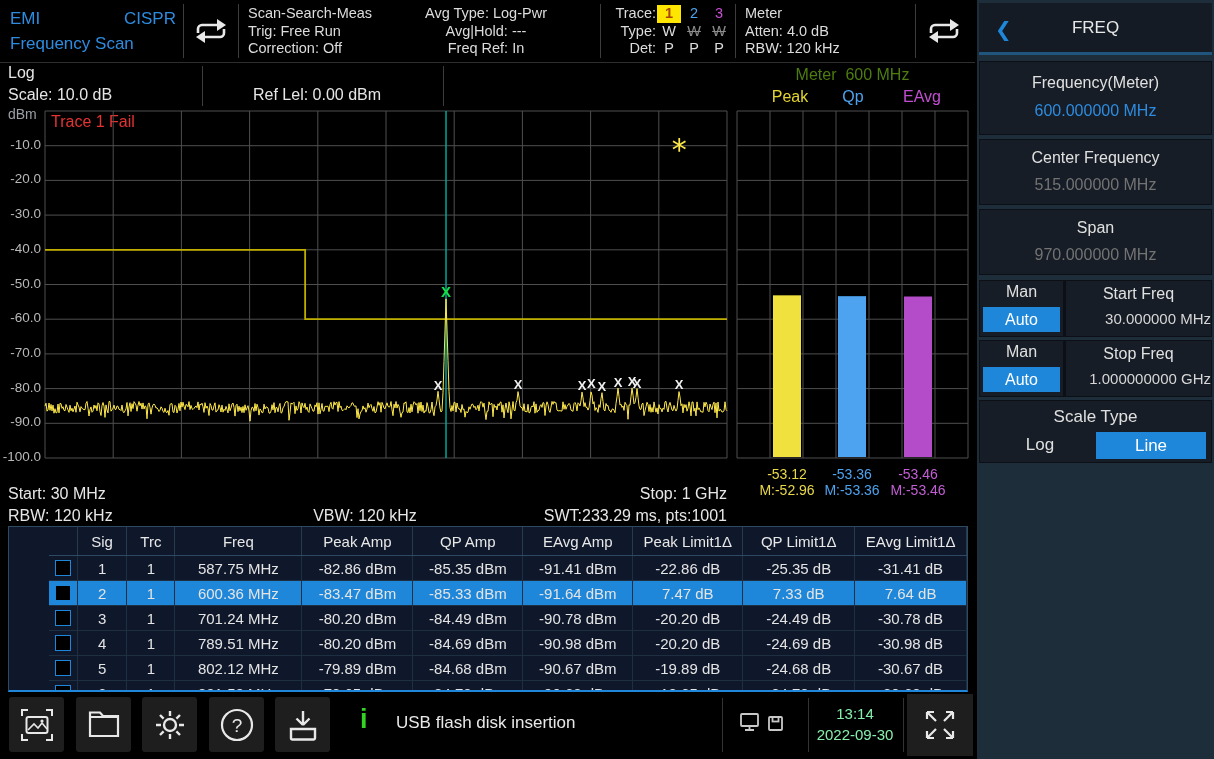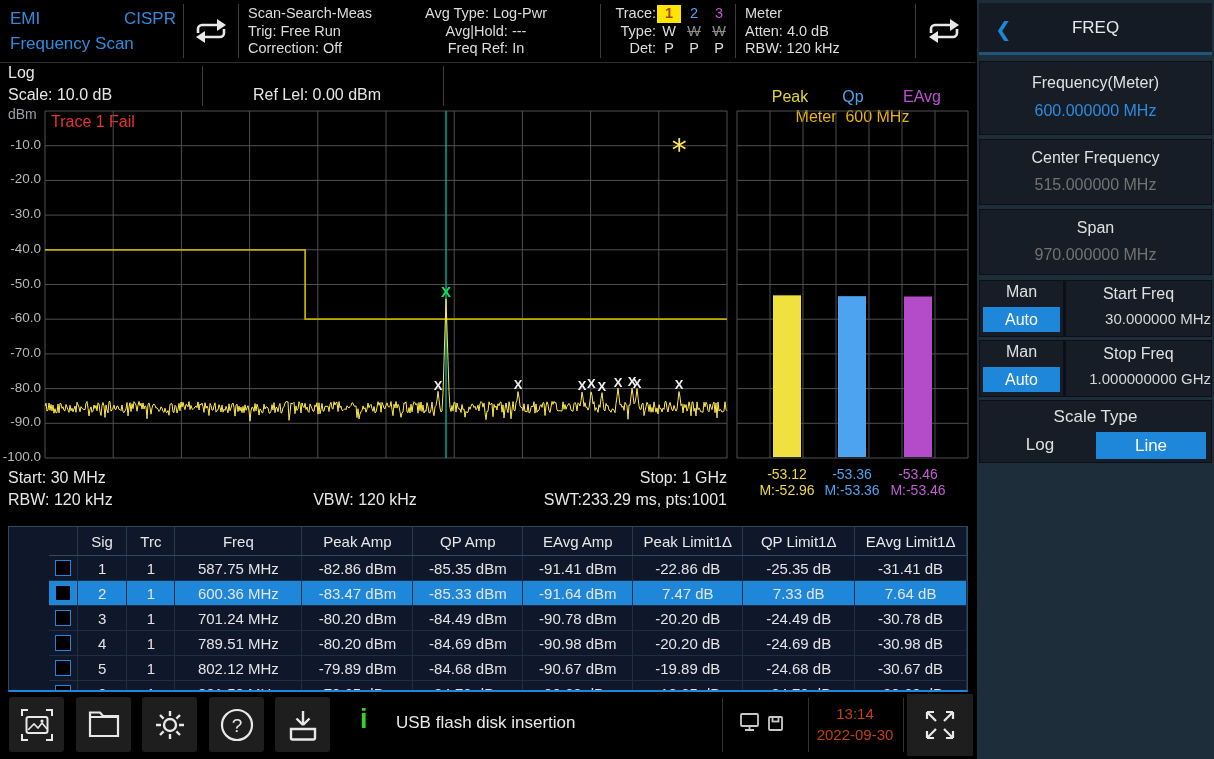--- a/index.html
+++ b/index.html
@@ -18,32 +18,32 @@
   .tr-label{width:54px;text-align:right;}
   .tr-cell{width:24px;text-align:center;margin-left:1px;}
   .tr-cell.hl{background:#ffe600;color:#a84400;font-weight:bold;}
   .tr-cell.c2{color:#4da3ef;} .tr-cell.c3{color:#c94fd4;}
   .tr-cell.struck{color:#8d8d8d;text-decoration:line-through;}
   .syncbtn{position:absolute;width:44px;height:32px;}
   #tb-sync1{left:189px;top:15px;} #tb-sync2{left:922px;top:15px;}
   
   .ph-txt{position:absolute;font-size:16px;color:#e6e6e6;}
   .ph-div{position:absolute;top:66px;height:40px;width:1px;background:#3c3c3c;}
-  #meter-title{position:absolute;left:737px;top:66px;width:231px;text-align:center;font-size:16px;color:#eab308;white-space:pre;margin-top:42px;}
+  #meter-title{position:absolute;left:737px;top:66px;width:231px;text-align:center;font-size:16px;color:#4d7c0f;white-space:pre;}
   .leg{position:absolute;top:88px;width:70px;text-align:center;font-size:16px;}
   #leg-peak{left:755px;color:#e3d52f;} #leg-qp{left:818px;color:#4da3ef;} #leg-eavg{left:887px;color:#c04ed0;}
   #unit-dbm{position:absolute;left:8px;top:106px;font-size:14px;color:#9aa0a6;}
   #trace-fail{position:absolute;left:51px;top:113px;font-size:16px;color:#e53333;}
   .ytick{position:absolute;left:0;width:41px;text-align:right;font-size:13.5px;color:#b8b8b8;}
   
   #chart-svg{position:absolute;left:0;top:0;width:975px;height:759px;pointer-events:none;}
   
   .mlabel{position:absolute;width:76px;top:466px;text-align:center;font-size:14px;line-height:16px;}
   
-  .f-lbl{position:absolute;font-size:16px;color:#e6e6e6;}
+  .f-lbl{position:absolute;font-size:16px;color:#e6e6e6;margin-top:16px;}
   #f-start{left:8px;top:469px;} #f-rbw{left:8px;top:491px;}
   #f-vbw{left:280px;top:491px;width:170px;text-align:center;}
   #f-stop{left:527px;top:469px;width:200px;text-align:right;}
   #f-swt{left:447px;top:491px;width:280px;text-align:right;}
   
   #meas-table{position:absolute;left:8px;top:526px;width:960px;height:166px;border:1px solid #2e4a63;
               border-bottom:2px solid #1e87d9;overflow:hidden;font-size:15px;background:#0f172a;box-sizing:border-box;padding-left:40px;}
   .th{display:flex;height:28px;border-bottom:1px solid #2e4a63;}
   .thc{display:flex;align-items:center;justify-content:center;border-right:1px solid #263b4e;box-sizing:border-box;color:#e8e8e8;}
   .trow{display:flex;height:24px;border-bottom:1px solid #1d2f40;}
@@ -51,21 +51,21 @@
   .tc{display:flex;align-items:center;justify-content:center;border-right:1px solid #1d2f40;box-sizing:border-box;color:#e4e4e4;}
   .cb{width:14px;height:14px;border:1px solid #1e87d9;background:#000;}
   
   #bottombar{position:absolute;left:0;top:692px;width:975px;height:67px;background:#000;}
   .bb-btn{position:absolute;top:5px;width:55px;height:55px;background:#1e1e1e;border-radius:3px;
           display:flex;align-items:center;justify-content:center;}
   .bb-div{position:absolute;top:6px;height:54px;width:1px;background:#333;}
   #bb-info{position:absolute;left:360px;top:12px;font-size:27px;font-weight:900;color:#35d226;}
   #bb-msg{position:absolute;left:396px;top:21px;font-size:17px;color:#e8e8e8;}
   #bb-net{position:absolute;left:735px;top:18px;}
-  #bb-clock{position:absolute;left:810px;top:11px;width:90px;text-align:center;font-size:15px;line-height:21px;color:#c2410c;}
+  #bb-clock{position:absolute;left:810px;top:11px;width:90px;text-align:center;font-size:15px;line-height:21px;color:#86efac;}
   #bb-expand{position:absolute;left:907px;top:2px;width:66px;height:62px;background:#1e1e1e;
              display:flex;align-items:center;justify-content:center;}
   
   #sidebar{position:absolute;left:975px;top:0;width:239px;height:759px;background:#1e2d3a;border-left:2px solid #000;box-sizing:border-box;}
   #sb-head{position:absolute;left:2px;top:3px;width:233px;height:52px;background:#141b24;border-bottom:3px solid #20567e;box-sizing:border-box;}
   #sb-back{position:absolute;left:16px;top:14px;font-size:20px;font-weight:bold;color:#1e87d9;}
   #sb-title{position:absolute;left:0;top:15px;width:100%;text-align:center;font-size:17px;color:#e8e8e8;}
   .sb-panel{position:absolute;left:2px;width:233px;background:#161d26;border:1px solid #0c1016;box-sizing:border-box;}
   .sb-lbl{position:absolute;left:0;width:100%;text-align:center;font-size:16px;color:#e0e0e0;}
   .sb-val{position:absolute;left:0;width:100%;text-align:center;font-size:16px;color:#737373;}

